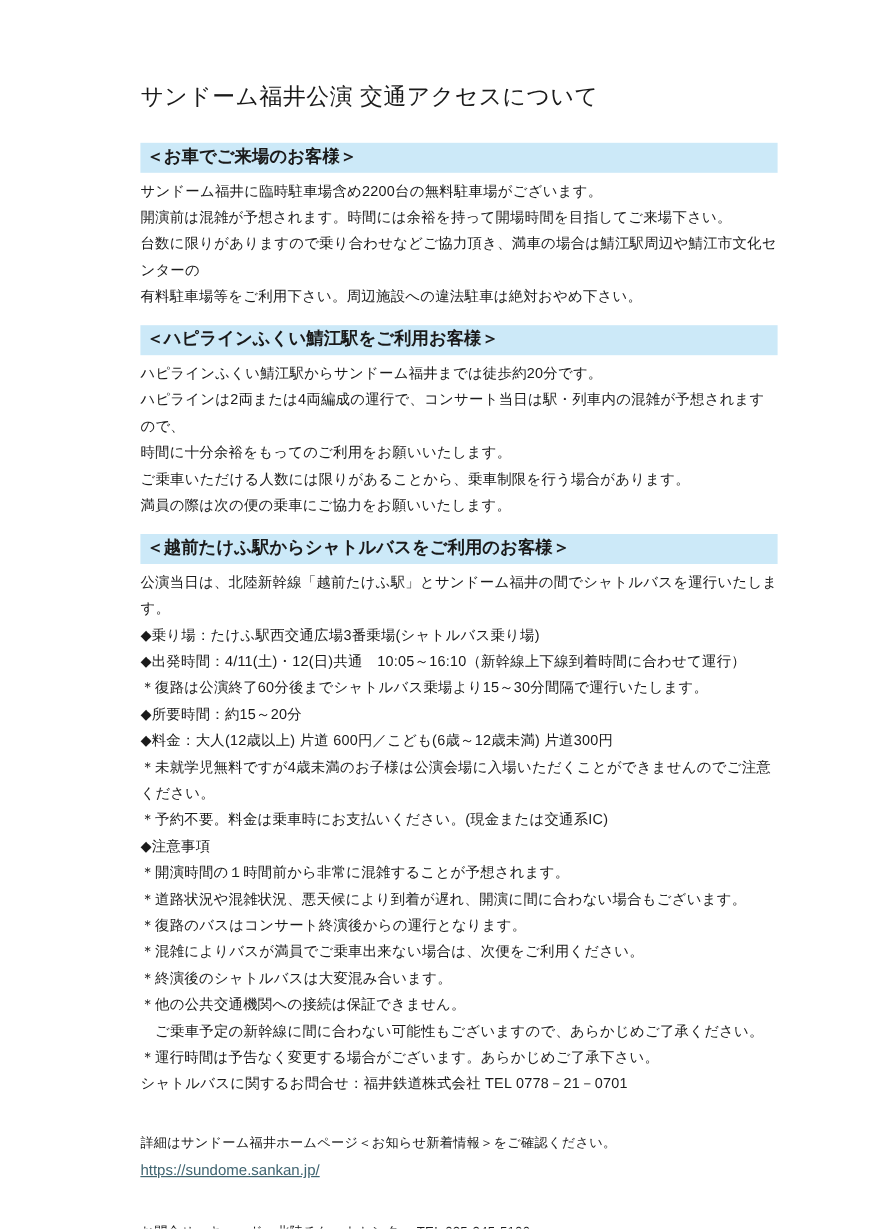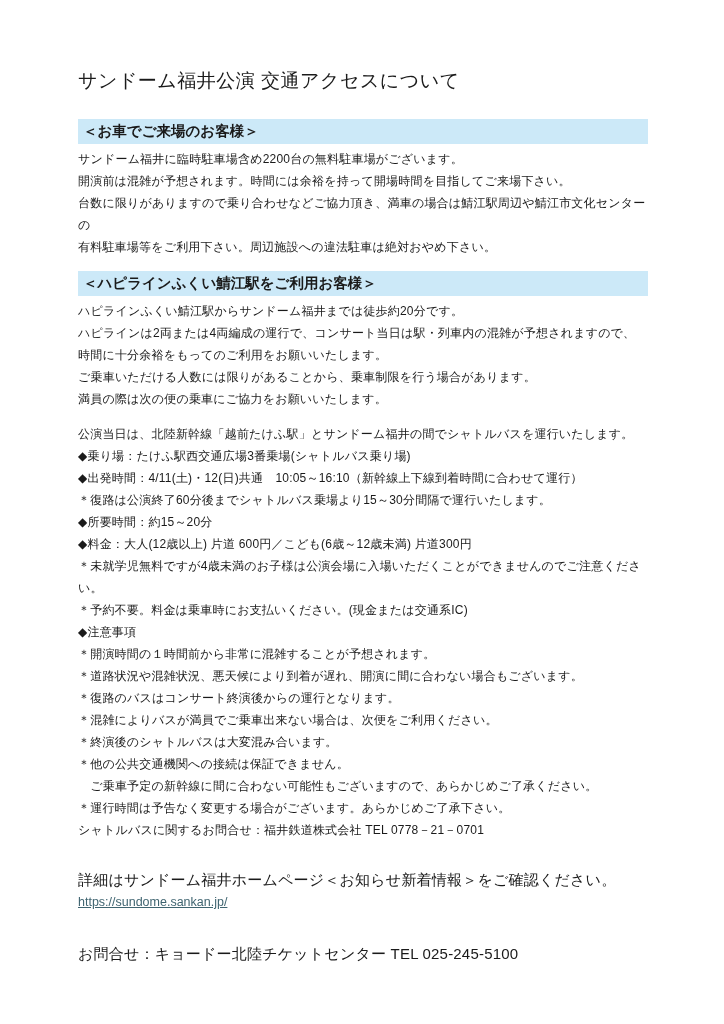--- a/index.html
+++ b/index.html
@@ -8,21 +8,21 @@
     background: #ffffff;
     font-family: "Liberation Sans", "DejaVu Sans", sans-serif;
     color: #1a1a1a;
   }
   .page {
     position: relative;
     width: 724px;
     height: 1024px;
     box-sizing: border-box;
     background: #ffffff;
-    padding: 68px 76px 0 78px;
+    padding: 68px 76px 0 117px;
     overflow: hidden;
   }
   .doc-title {
     font-size: 19px;
     font-weight: 400;
     letter-spacing: 0.5px;
     margin: 0 0 25px 0;
     white-space: nowrap;
   }
   .section {
@@ -43,21 +43,21 @@
     font-size: 12px;
     line-height: 22px;
     white-space: pre-wrap;
     letter-spacing: 0.2px;
   }
   .footer-block {
     margin-top: 28px;
   }
   .footer-line {
     margin: 0;
-    font-size: 15px;
+    font-size: 11px;
     line-height: 22px;
     white-space: pre-wrap;
     letter-spacing: 0.2px;
   }
   .doc-link {
     display: inline-block;
     font-size: 12.5px;
     line-height: 22px;
     color: var(--link-color, #3f6470);
     cursor: pointer;
@@ -82,20 +82,21 @@
       </div>
       <div class="section">
         <div class="section-heading">＜ハピラインふくい鯖江駅をご利用お客様＞</div>
         <p class="line">ハピラインふくい鯖江駅からサンドーム福井までは徒歩約20分です。</p>
         <p class="line">ハピラインは2両または4両編成の運行で、コンサート当日は駅・列車内の混雑が予想されますので、</p>
         <p class="line">時間に十分余裕をもってのご利用をお願いいたします。</p>
         <p class="line">ご乗車いただける人数には限りがあることから、乗車制限を行う場合があります。</p>
         <p class="line">満員の際は次の便の乗車にご協力をお願いいたします。</p>
       </div>
       <div class="section">
+        <div class="section-heading">＜越前たけふ駅からシャトルバスをご利用のお客様＞</div>
         <p class="line">公演当日は、北陸新幹線「越前たけふ駅」とサンドーム福井の間でシャトルバスを運行いたします。</p>
         <p class="line">◆乗り場：たけふ駅西交通広場3番乗場(シャトルバス乗り場)</p>
         <p class="line">◆出発時間：4/11(土)・12(日)共通　10:05～16:10（新幹線上下線到着時間に合わせて運行）</p>
         <p class="line">＊復路は公演終了60分後までシャトルバス乗場より15～30分間隔で運行いたします。</p>
         <p class="line">◆所要時間：約15～20分</p>
         <p class="line">◆料金：大人(12歳以上) 片道 600円／こども(6歳～12歳未満) 片道300円</p>
         <p class="line">＊未就学児無料ですが4歳未満のお子様は公演会場に入場いただくことができませんのでご注意ください。</p>
         <p class="line">＊予約不要。料金は乗車時にお支払いください。(現金または交通系IC)</p>
         <p class="line">◆注意事項</p>
         <p class="line">＊開演時間の１時間前から非常に混雑することが予想されます。</p>

